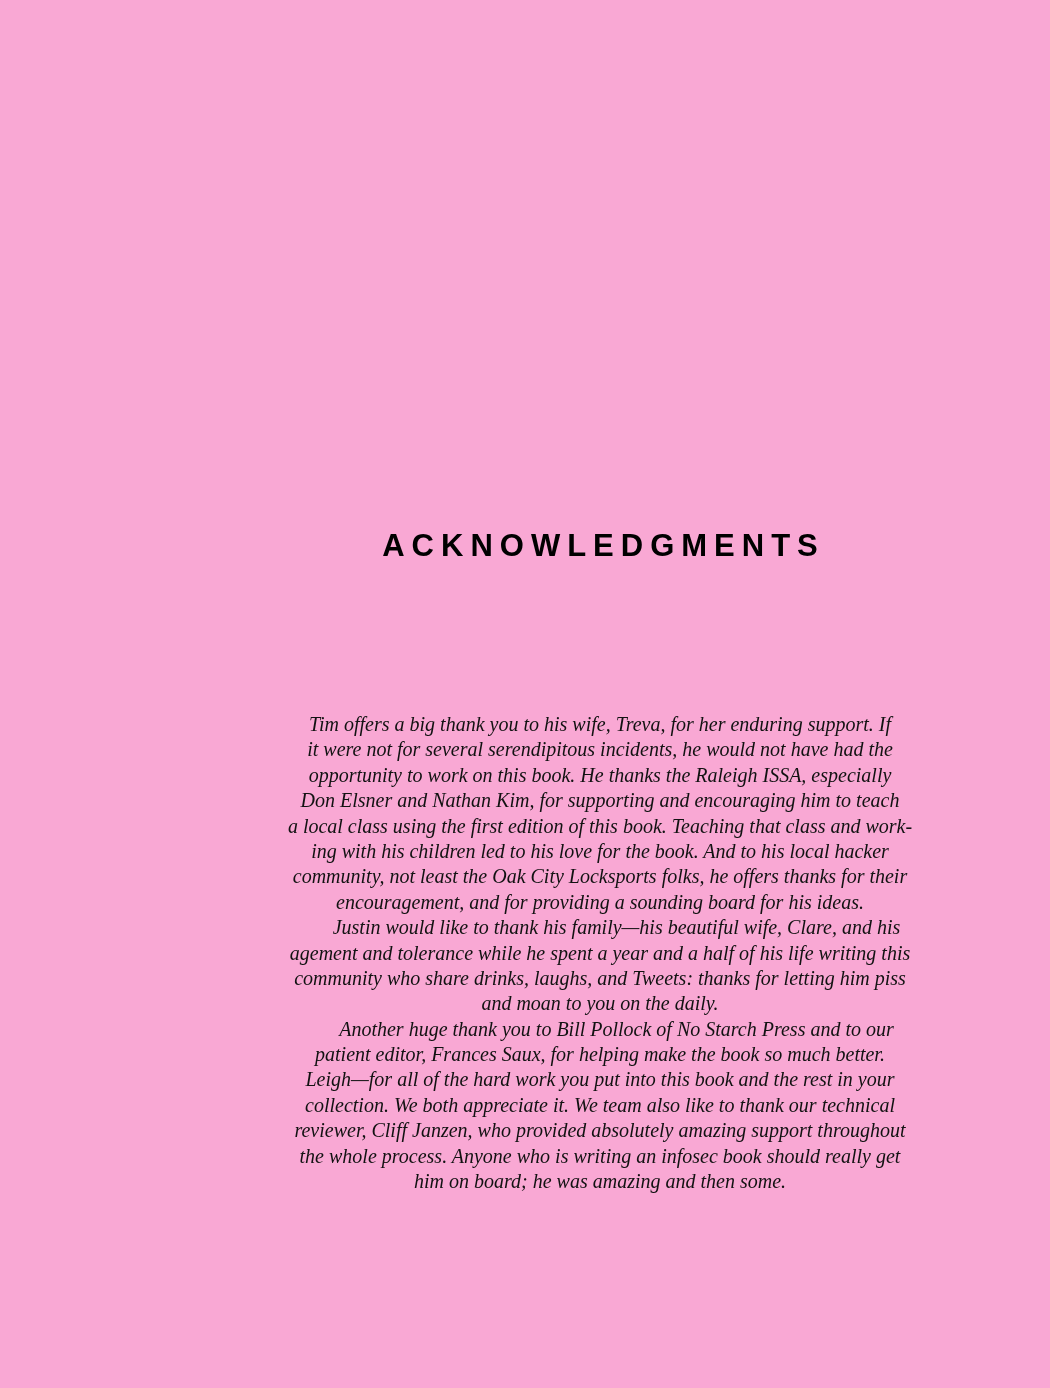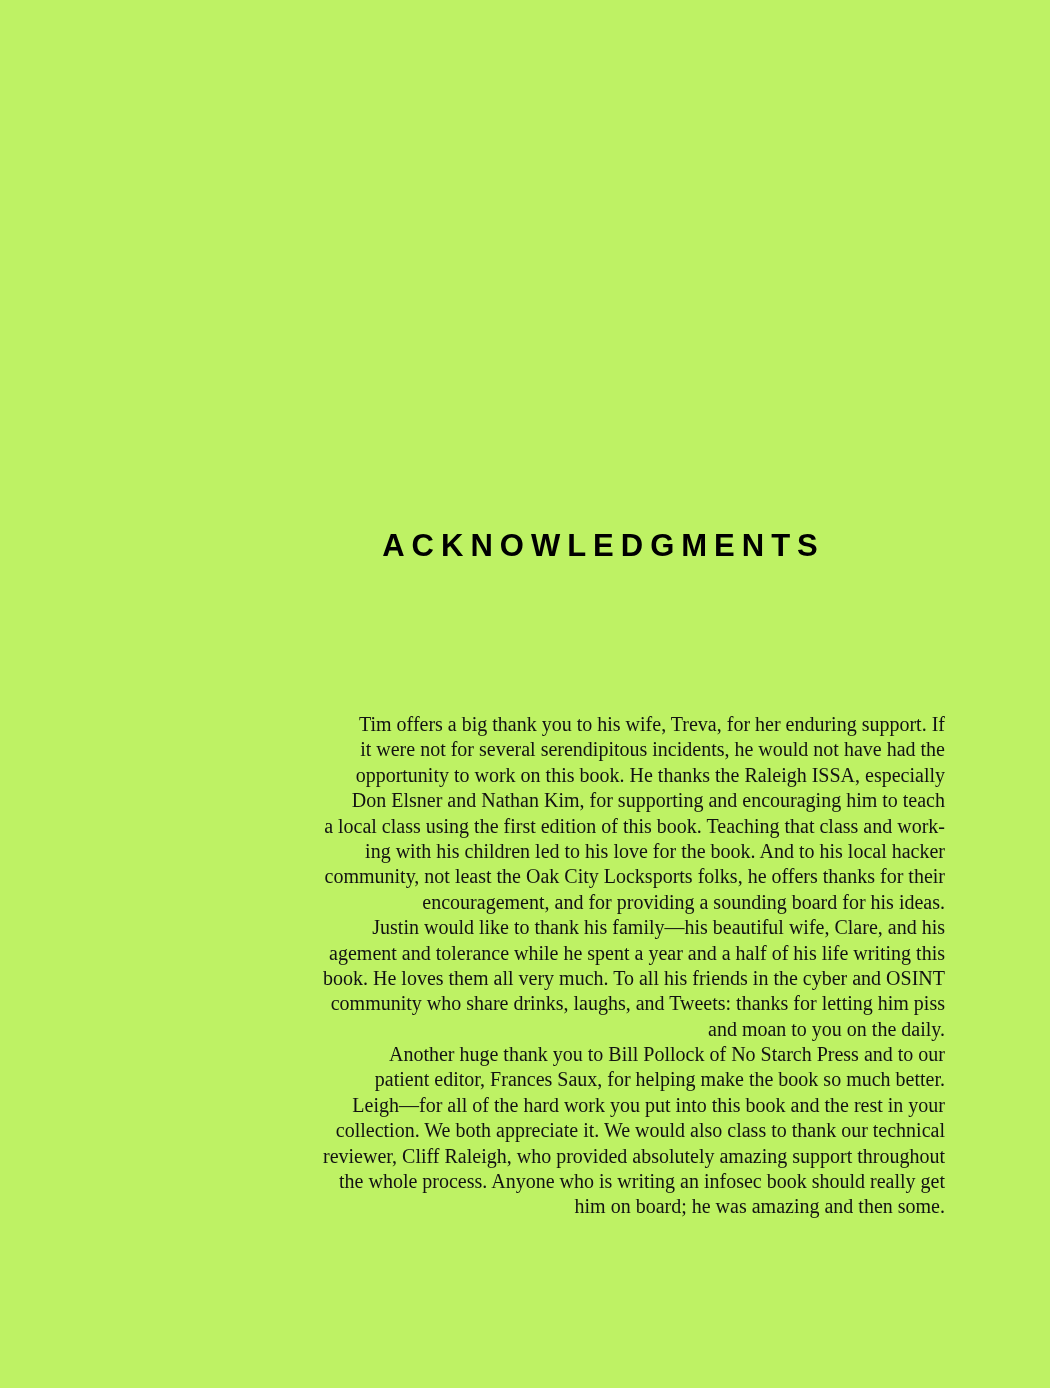--- a/index.html
+++ b/index.html
@@ -4,21 +4,21 @@
 <style>
   html, body {
     margin: 0;
     padding: 0;
     background: #ffffff;
   }
   .page {
     position: relative;
     width: 1050px;
     height: 1388px;
-    background: #bef264;
+    background: #f9a8d4;
     overflow: hidden;
   }
   .chapter-title {
     position: absolute;
     left: 255px;
     top: 528px;
     width: 690px;
     margin: 0;
     text-align: center;
     font-family: "Liberation Sans", sans-serif;
@@ -39,21 +39,22 @@
     color: #121212;
   }
   .paragraph {
     margin: 0;
     padding: 0;
   }
   .line {
     height: 25.4px;
     line-height: 25.4px;
     white-space: nowrap;
-    text-align: right;
+    text-align: center;
+    font-style: italic;
   }
   .paragraph.indent .line:first-child {
     text-indent: 33px;
   }
 </style>
 </head>
 <body>
 
 <div class="page">
   <h1 class="chapter-title">ACKNOWLEDGMENTS</h1>
@@ -64,27 +65,26 @@
         <div class="line">opportunity to work on this book. He thanks the Raleigh ISSA, especially</div>
         <div class="line">Don Elsner and Nathan Kim, for supporting and encouraging him to teach</div>
         <div class="line">a local class using the first edition of this book. Teaching that class and work-</div>
         <div class="line">ing with his children led to his love for the book. And to his local hacker</div>
         <div class="line">community, not least the Oak City Locksports folks, he offers thanks for their</div>
         <div class="line">encouragement, and for providing a sounding board for his ideas.</div>
       </div>
       <div class="paragraph indent">
         <div class="line">Justin would like to thank his family—his beautiful wife, Clare, and his</div>
         <div class="line">agement and tolerance while he spent a year and a half of his life writing this</div>
-        <div class="line">book. He loves them all very much. To all his friends in the cyber and OSINT</div>
         <div class="line">community who share drinks, laughs, and Tweets: thanks for letting him piss</div>
         <div class="line">and moan to you on the daily.</div>
       </div>
       <div class="paragraph indent">
         <div class="line">Another huge thank you to Bill Pollock of No Starch Press and to our</div>
         <div class="line">patient editor, Frances Saux, for helping make the book so much better.</div>
         <div class="line">Leigh—for all of the hard work you put into this book and the rest in your</div>
-        <div class="line">collection. We both appreciate it. We would also class to thank our technical</div>
-        <div class="line">reviewer, Cliff Raleigh, who provided absolutely amazing support throughout</div>
+        <div class="line">collection. We both appreciate it. We team also like to thank our technical</div>
+        <div class="line">reviewer, Cliff Janzen, who provided absolutely amazing support throughout</div>
         <div class="line">the whole process. Anyone who is writing an infosec book should really get</div>
         <div class="line">him on board; he was amazing and then some.</div>
       </div>
     </div>
 </div>
 
 </body></html>

